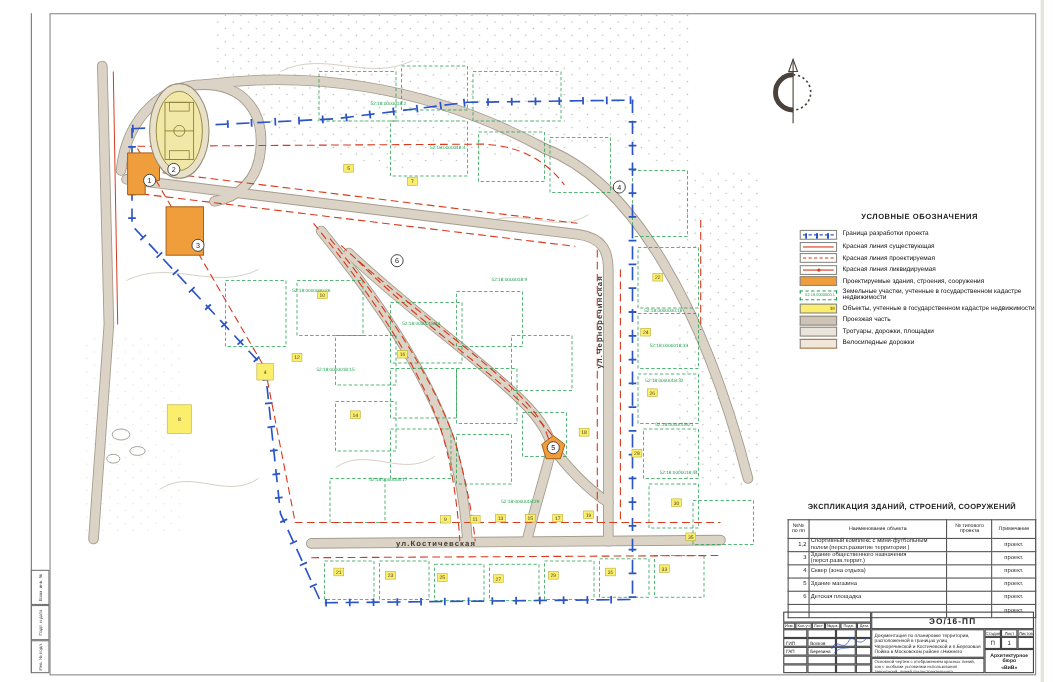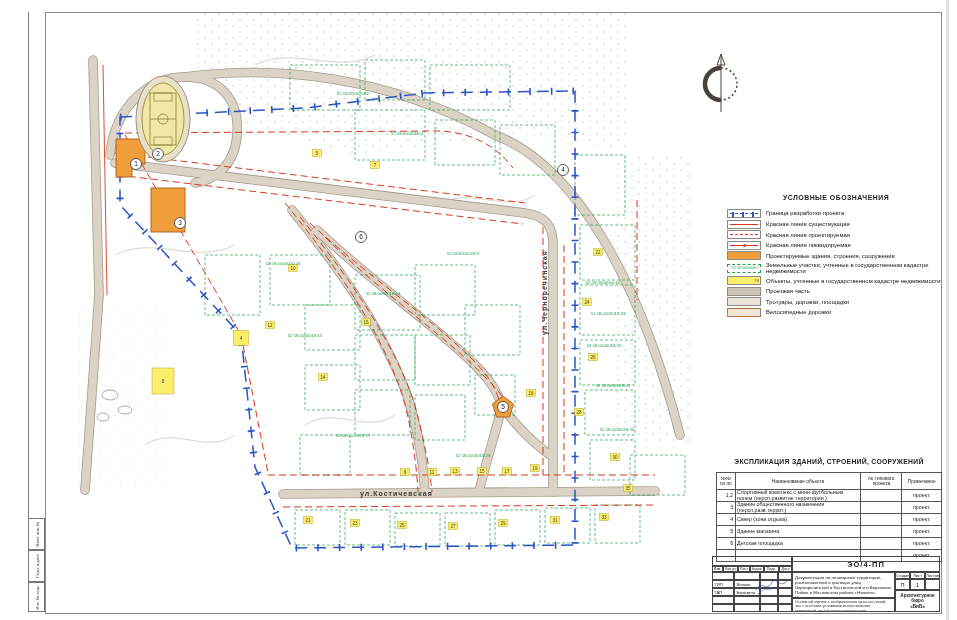--- a/index.html
+++ b/index.html
@@ -560,21 +560,21 @@
           <div class="sg-role"></div>
           <div class="sg-name"></div>
           <div class="sg-sig"></div>
           <div class="sg-date"></div>
         </div>
       </div>
     <svg class="sig-svg" width="36" height="20" viewBox="0 0 36 20">
       <path d="M2,14 C7,2 12,18 18,6 C22,0 26,14 34,4" fill="none" stroke="#2b4fd0" stroke-width="0.8" opacity="0.85"></path>
       <path d="M4,18 C10,10 18,16 24,10" fill="none" stroke="#2b4fd0" stroke-width="0.7" opacity="0.7"></path>
     </svg>
-    <div class="tb tb-code">ЭО/4-ПП</div>
+    <div class="tb tb-code">ЭО/16-ПП</div>
     <div class="tb tb-desc">Документация по планировке территории, расположенной в границах улиц Черноречинской и Костичевской и п.Березовая Пойма в Московском районе г.Нижнего Новгорода</div>
     <div class="tb tb-sheet">Основной чертеж с отображением красных линий, зон с особыми условиями использования территорий, линий градостроительного регулирования. М 1:2000</div>
     <div class="stage-hd" id="stage-hd">
         <div>Стадия</div>
         <div>Лист</div>
         <div>Листов</div>
       </div>
     <div class="stage-vl" id="stage-vl">
         <div>П</div>
         <div>1</div>

